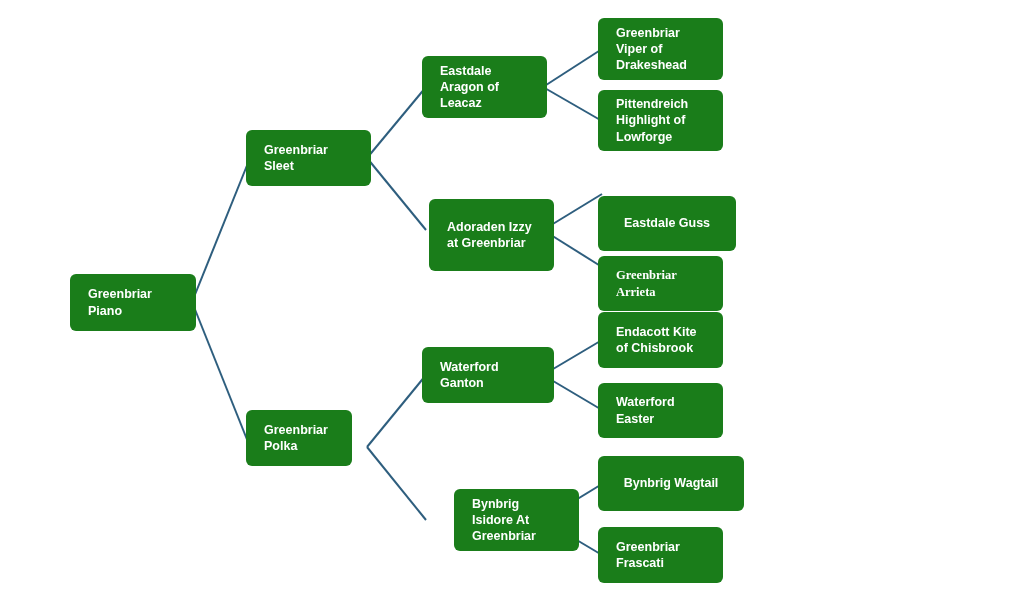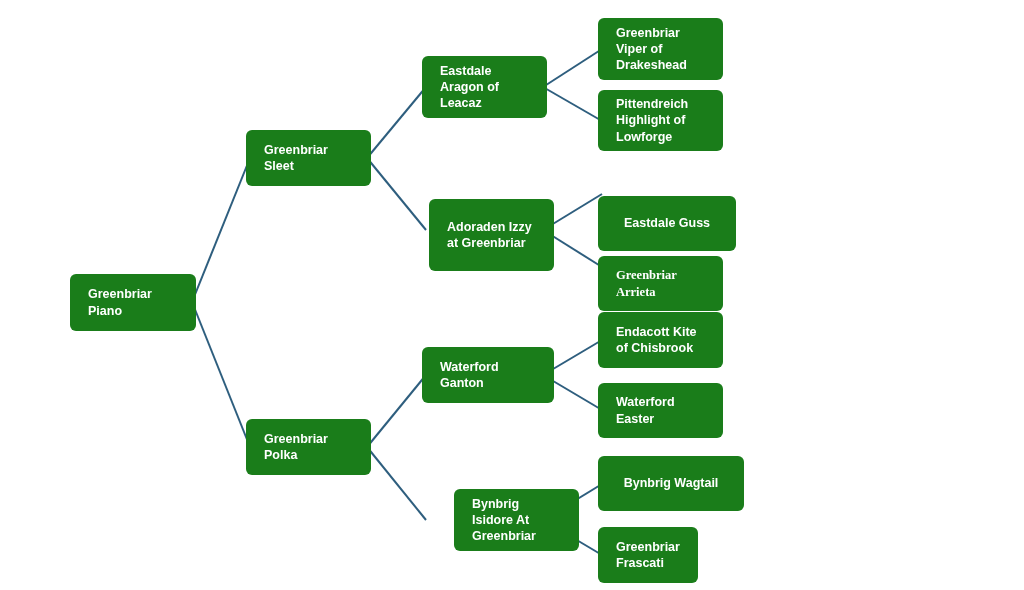--- a/index.html
+++ b/index.html
@@ -61,29 +61,29 @@
     <line x1="543" y1="230" x2="602" y2="267"></line>
     <line x1="543" y1="375" x2="602" y2="340"></line>
     <line x1="543" y1="375" x2="602" y2="410"></line>
     <line x1="543" y1="520" x2="602" y2="484"></line>
     <line x1="543" y1="520" x2="602" y2="555"></line>
   </svg>
 
   <div class="node" style="left:246px; top:130px; width:125px; height:56px;">Greenbriar Sleet</div>
 
   <div class="node" style="left:70px; top:274px; width:126px; height:57px;">Greenbriar Piano</div>
-  <div class="node" style="left:246px; top:419px; width:125px; height:56px;">Greenbriar Polka</div>
+  <div class="node" style="left:246px; top:410px; width:106px; height:56px;">Greenbriar Polka</div>
 
   <div class="node" style="left:422px; top:56px; width:125px; height:62px;">Eastdale Aragon of Leacaz</div>
   <div class="node" style="left:429px; top:199px; width:125px; height:72px;">Adoraden Izzy at Greenbriar</div>
   <div class="node" style="left:422px; top:347px; width:132px; height:56px;">Waterford Ganton</div>
   <div class="node" style="left:422px; top:489px; width:125px; height:62px;margin-left:32px;">Bynbrig Isidore At Greenbriar</div>
 
   <div class="node" style="left:598px; top:18px; width:125px; height:62px;">Greenbriar Viper of Drakeshead</div>
   <div class="node" style="left:598px; top:90px; width:125px; height:61px;">Pittendreich Highlight of Lowforge</div>
   <div class="node" style="left:598px; top:180px; width:138px; height:55px;margin-top:16px;">Eastdale Guss</div>
   <div class="node" style="left:598px; top:256px; width:125px; height:55px;font-family:Liberation Serif, serif;">Greenbriar Arrieta</div>
   <div class="node" style="left:598px; top:312px; width:125px; height:56px;">Endacott Kite of Chisbrook</div>
   <div class="node" style="left:598px; top:383px; width:125px; height:55px;">Waterford Easter</div>
   <div class="node" style="left:598px; top:456px; width:146px; height:55px;">Bynbrig Wagtail</div>
-  <div class="node" style="left:598px; top:527px; width:100px; height:56px;">Greenbriar Frascati</div>
+  <div class="node" style="left:598px; top:527px; width:125px; height:56px;">Greenbriar Frascati</div>
 
 </div>
 
 </body></html>

